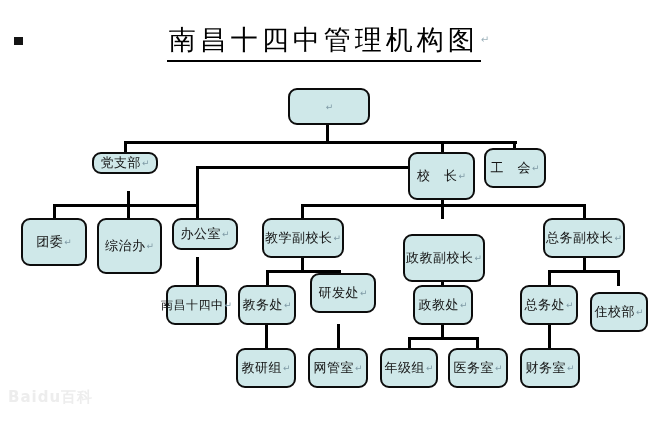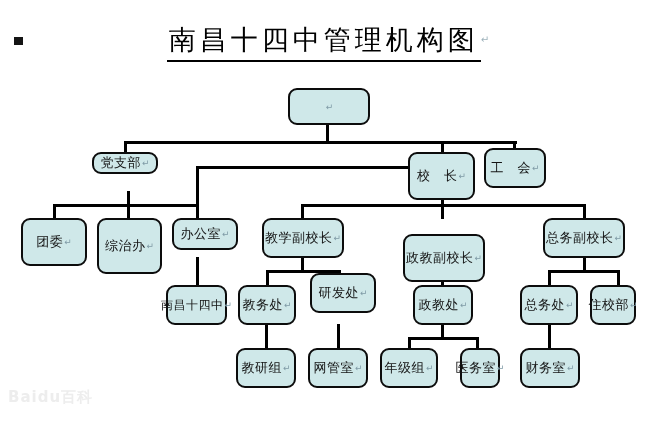--- a/index.html
+++ b/index.html
@@ -127,38 +127,38 @@
       <span class="rm">↵</span>
     </div>
   <div class="node" style="left:413px;top:285px;width:60px;height:40px">
       <span class="lbl">政教处</span>
       <span class="rm">↵</span>
     </div>
   <div class="node" style="left:520px;top:285px;width:58px;height:40px">
       <span class="lbl">总务处</span>
       <span class="rm">↵</span>
     </div>
-  <div class="node" style="left:590px;top:285px;width:46px;height:40px">
+  <div class="node" style="left:590px;top:292px;width:58px;height:40px">
       <span class="lbl">住校部</span>
       <span class="rm">↵</span>
     </div>
 
   <div class="node" style="left:236px;top:348px;width:60px;height:40px">
       <span class="lbl">教研组</span>
       <span class="rm">↵</span>
     </div>
   <div class="node" style="left:308px;top:348px;width:60px;height:40px">
       <span class="lbl">网管室</span>
       <span class="rm">↵</span>
     </div>
   <div class="node" style="left:380px;top:348px;width:58px;height:40px">
       <span class="lbl">年级组</span>
       <span class="rm">↵</span>
     </div>
-  <div class="node" style="left:460px;top:348px;width:40px;height:40px">
+  <div class="node" style="left:448px;top:348px;width:60px;height:40px">
       <span class="lbl">医务室</span>
       <span class="rm">↵</span>
     </div>
   <div class="node" style="left:520px;top:348px;width:60px;height:40px">
       <span class="lbl">财务室</span>
       <span class="rm">↵</span>
     </div>
 
   <div class="watermark">Baidu百科</div>
 

